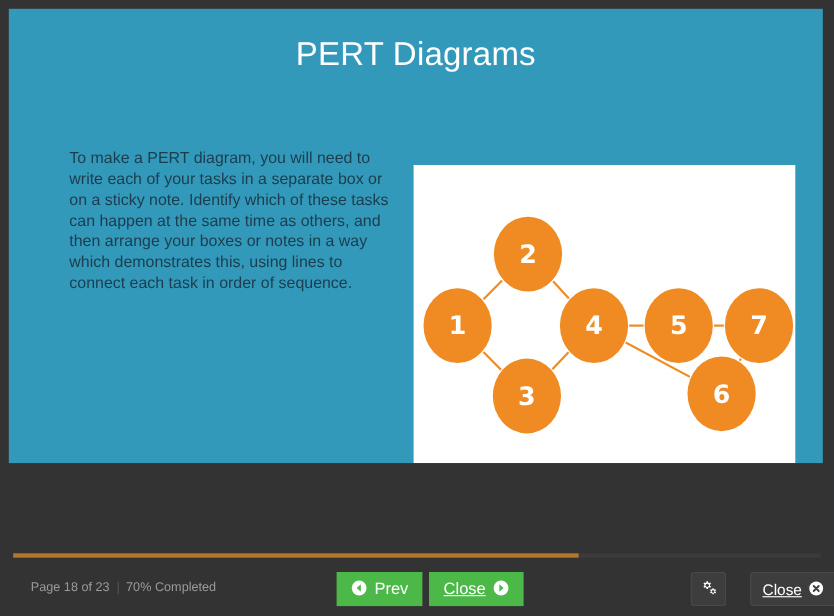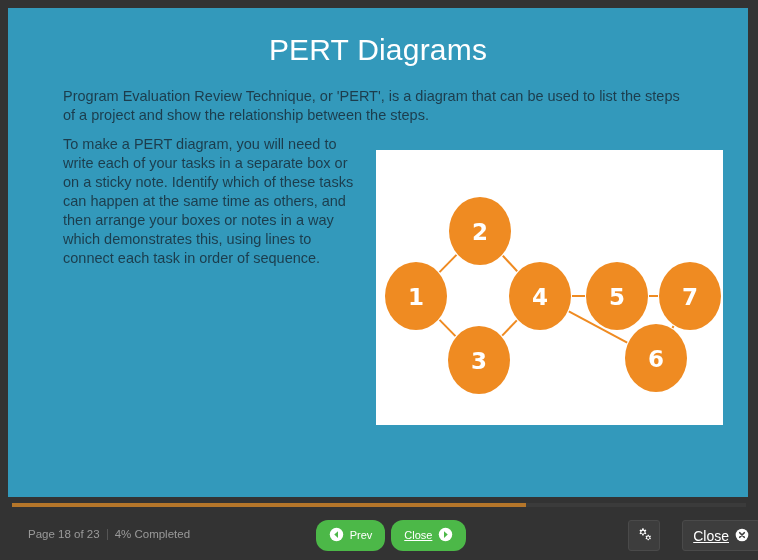--- a/index.html
+++ b/index.html
@@ -12,21 +12,21 @@
   #app {
     position: relative;
     width: 758px; height: 560px;
     background: #333333;
   }
 
   
   #slide {
     position: absolute;
     left: 8px; top: 8px;
-    width: 740px; height: 489px;
+    width: 740px; height: 413px;
     background: #3399bb;
     overflow: hidden;
   }
 
   #slide-title {
     position: absolute;
     left: 0; top: 24px;
     width: 740px;
     text-align: center;
     color: #ffffff;
@@ -120,23 +120,23 @@
     gap: 6px;
   }
   .nav-btn {
     display: inline-flex;
     align-items: center;
     gap: 6px;
     height: 31px;
     padding: 0 13px;
     background: #4cb848;
     border: none;
-    border-radius: 12px;
+    border-radius: 0;
     color: #ffffff;
-    font-size: 11px;
+    font-size: 15px;
     font-family: "Liberation Sans", sans-serif;
     cursor: pointer;
     line-height: 1;
   }
   .nav-btn .lbl { text-decoration: underline; }
   #prev-button .lbl { text-decoration: none; }
 
   #right-controls {
     position: absolute;
     right: 10px; top: 8px;
@@ -167,21 +167,20 @@
 </style>
 </head>
 <body>
 
 <div id="app">
 
   <div id="slide">
 
     <div id="slide-title">PERT Diagrams</div>
 
-    <div id="intro">Program Evaluation Review Technique, or 'PERT', is a diagram that can be used to list the steps of a project and show the relationship between the steps.</div>
 
     <div id="left-col">
       <p>To make a PERT diagram, you will need to write each of your tasks in a separate box or on a sticky note. Identify which of these tasks can happen at the same time as others, and then arrange your boxes or notes in a way which demonstrates this, using lines to connect each task in order of sequence.</p>
     </div>
 
     <div id="diagram-box">
       <svg id="diagram-svg" viewBox="0 0 347 275">
         <g id="edge-layer">
             <line x1="63.54430809029462" y1="122.08781209579453" x2="80.45569190970538" y2="104.91218790420547" class="pert-edge" stroke="#ef8b22"></line>
             <line x1="63.54164536096876" y1="169.91532227146033" x2="79.45835463903124" y2="186.08467772853967" class="pert-edge" stroke="#ef8b22"></line>
@@ -229,21 +228,21 @@
 
   <div id="progress-track">
     <div id="progress-fill" style="width: 70%; background: rgb(181, 118, 42);"></div>
   </div>
 
   <div id="footer">
 
     <div id="status">
       <span>Page 18 of 23</span>
       <span class="sep"></span>
-      <span>4% Completed</span>
+      <span>70% Completed</span>
     </div>
 
     <div id="nav-center">
 
       <button class="nav-btn" id="prev-button">
         <span class="ico">
           <svg width="15" height="15" viewBox="0 0 16 16">
             <circle cx="8" cy="8" r="7.2" fill="#ffffff"></circle>
             <path d="M9.6 4.4 L5.6 8 L9.6 11.6 Z" fill="#4cb848"></path>
           </svg>

